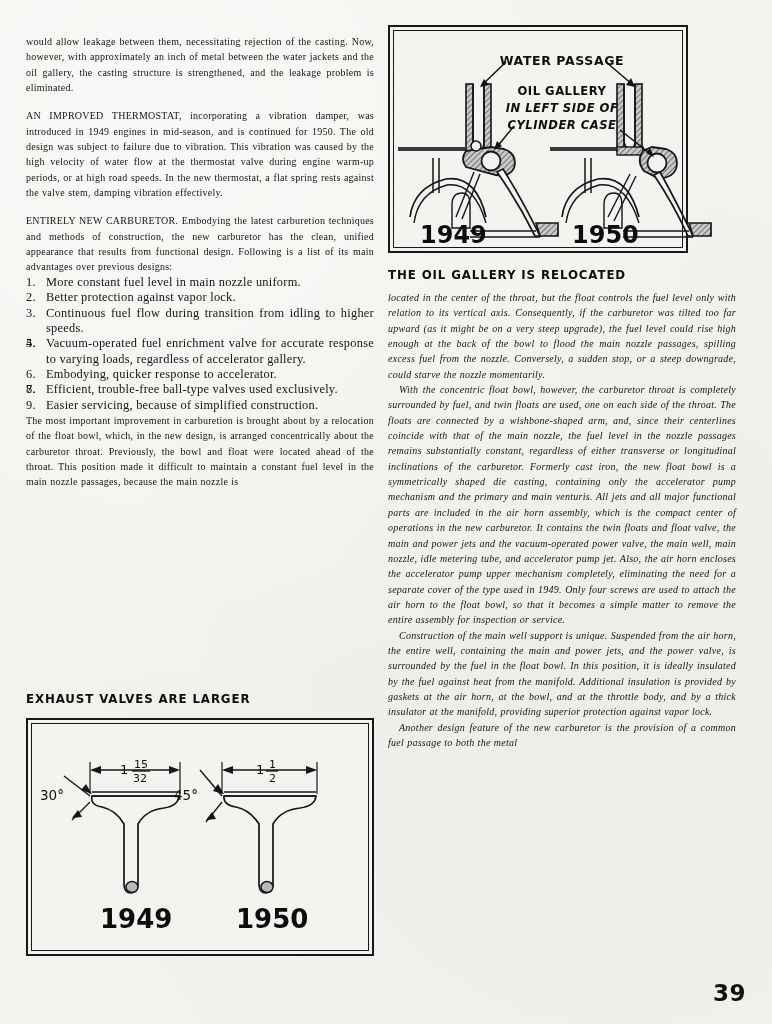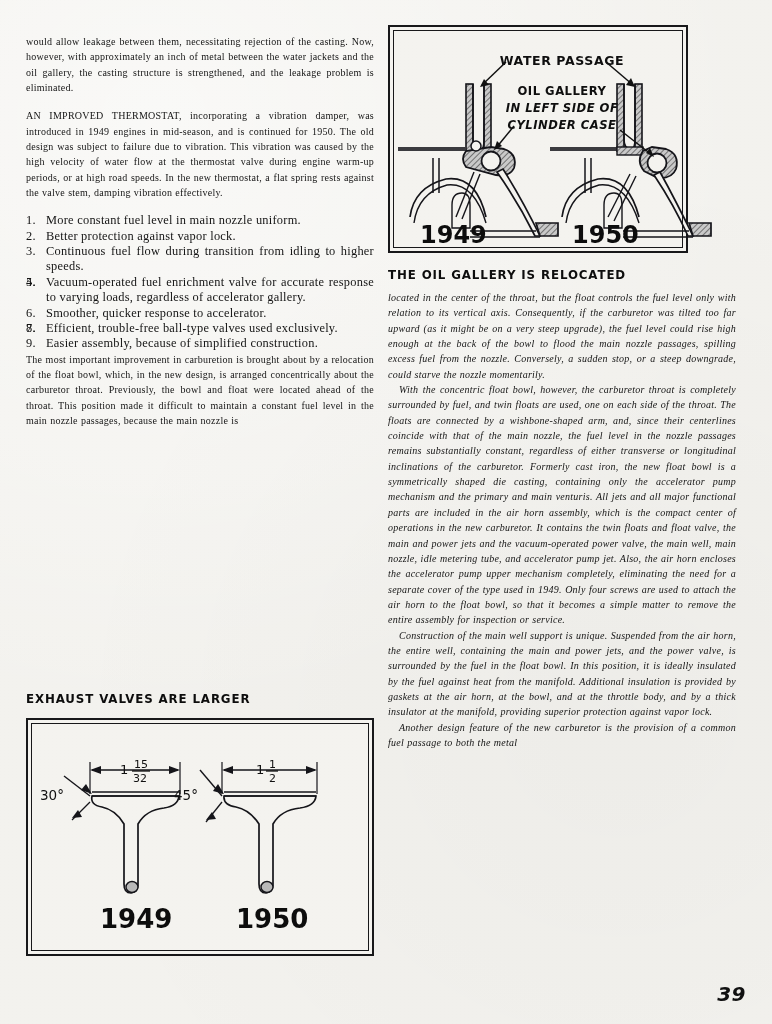--- a/index.html
+++ b/index.html
@@ -120,24 +120,23 @@
 
   svg { display: block; }
 
   
   .page-number {
     position: absolute;
     right: 26px;
     bottom: 18px;
     font-family: "DejaVu Sans", sans-serif;
     font-weight: bold;
-    font-size: 20px;
+    font-size: 23px;
     letter-spacing: 0.5px;
     color: #111;
-    font-style: italic;
   }
 
   
   .grain {
     position: absolute;
     inset: 0;
     pointer-events: none;
     opacity: 0.30;
     background-image:
       repeating-linear-gradient(0deg, rgba(0,0,0,0.012) 0px, rgba(0,0,0,0.012) 1px, rgba(255,255,255,0) 1px, rgba(255,255,255,0) 3px),
@@ -145,31 +144,32 @@
   }
 </style>
 </head>
 <body>
 
 <div class="page">
 
   <div class="col col-left">
     <p class="body">would allow leakage between them, necessitating rejection of the casting.  Now, however, with approximately an inch of metal between the water jackets and the oil gallery, the casting structure is strengthened, and the leakage problem is eliminated.</p>
     <p class="body">AN IMPROVED THERMOSTAT, incorporating a vibration damper, was introduced in 1949 engines in mid-season, and is continued for 1950.  The old design was subject to failure due to vibration.  This vibration was caused by the high velocity of water flow at the thermostat valve during engine warm-up periods, or at high road speeds.  In the new thermostat, a flat spring rests against the valve stem, damping vibration effectively.</p>
+    <p class="body tight">ENTIRELY NEW CARBURETOR. Embodying the latest carburetion techniques and methods of construction, the new carburetor has the clean, unified appearance that results from functional design.  Following is a list of its main advantages over previous designs:</p>
 
     <ol class="adv">
       <li><span class="num">1.</span><span>More constant fuel level in main nozzle uniform.</span></li>
       <li><span class="num">2.</span><span>Better protection against vapor lock.</span></li>
       <li><span class="num">3.</span><span>Continuous fuel flow during transition from idling to higher speeds.</span></li>
       <li><span class="num">4.</span></li>
       <li><span class="num">5.</span><span>Vacuum-operated fuel enrichment valve for accurate response to varying loads, regardless of accelerator gallery.</span></li>
-      <li><span class="num">6.</span><span>Smoother, quicker response to accelerator.</span></li>
+      <li><span class="num">6.</span><span>Embodying, quicker response to accelerator.</span></li>
       <li><span class="num">7.</span></li>
       <li><span class="num">8.</span><span>Efficient, trouble-free ball-type valves used exclusively.</span></li>
-      <li><span class="num">9.</span><span>Easier assembly, because of simplified construction.</span></li>
+      <li><span class="num">9.</span><span>Easier servicing, because of simplified construction.</span></li>
     </ol>
 
     <p class="body">The most important improvement in carburetion is brought about by a relocation of the float bowl, which, in the new design, is arranged concentrically about the carburetor throat. Previously, the bowl and float were located ahead of the throat.  This position made it difficult to maintain a constant fuel level in the main nozzle passages, because the main nozzle is</p>
   </div>
 
   <div class="col col-right" style="top:290px;font-style:italic;">
     <p class="body tight">located in the center of the throat, but the float controls the fuel level only with relation to its vertical axis.  Consequently, if the carburetor was tilted too far upward (as it might be on a very steep upgrade), the fuel level could rise high enough at the back of the bowl to flood the main nozzle passages, spilling excess fuel from the nozzle.  Conversely, a sudden stop, or a steep downgrade, could starve the nozzle momentarily.</p>
     <p class="body tight indent">With the concentric float bowl, however, the carburetor throat is completely surrounded by fuel, and twin floats are used, one on each side of the throat. The floats are connected by a wishbone-shaped arm, and, since their centerlines coincide with that of the main nozzle, the fuel level in the nozzle passages remains substantially constant, regardless of either transverse or longitudinal inclinations of the carburetor.  Formerly cast iron, the new float bowl is a symmetrically shaped die casting, containing only the accelerator pump mechanism and the primary and main venturis. All jets and all major functional parts are included in the air horn assembly, which is the compact center of operations in the new carburetor. It contains the twin floats and float valve, the main and power jets and the vacuum-operated power valve, the main well, main nozzle, idle metering tube, and accelerator pump jet.  Also, the air horn encloses the accelerator pump upper mechanism completely, eliminating the need for a separate cover of the type used in 1949.  Only four screws are used to attach the air horn to the float bowl, so that it becomes a simple matter to remove the entire assembly for inspection or service.</p>
     <p class="body tight indent">Construction of the main well support is unique. Suspended from the air horn, the entire well, containing the main and power jets, and the power valve, is surrounded by the fuel in the float bowl.  In this position, it is ideally insulated by the fuel against heat from the manifold.  Additional insulation is provided by gaskets at the air horn, at the bowl, and at the throttle body, and by a thick insulator at the manifold, providing superior protection against vapor lock.</p>
     <p class="body tight indent">Another design feature of the new carburetor is the provision of a common fuel passage to both the metal</p>

